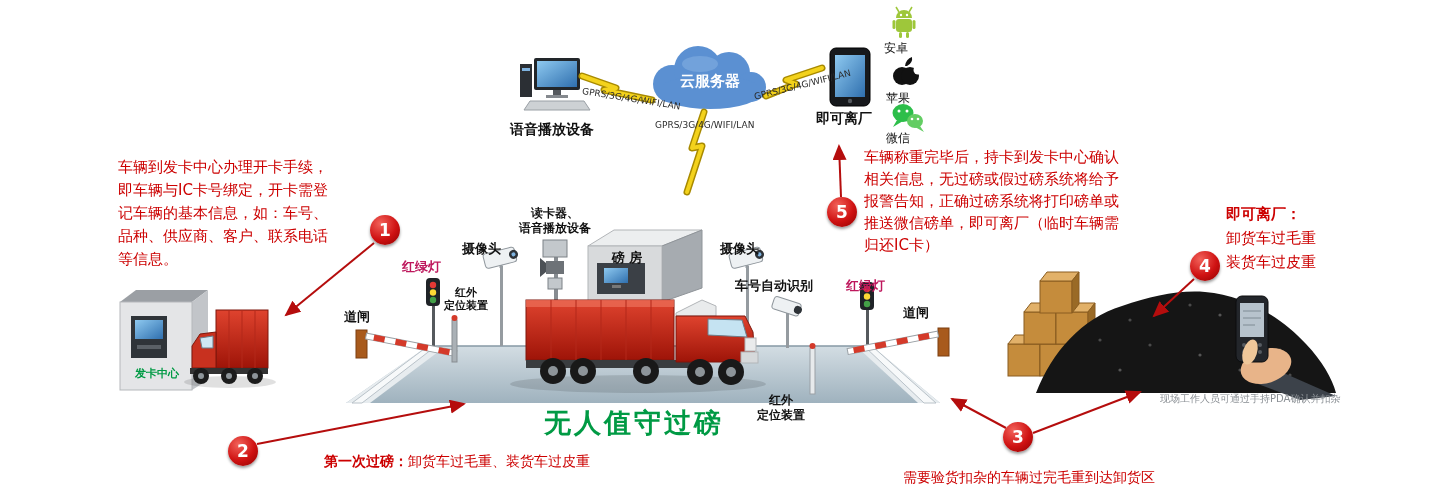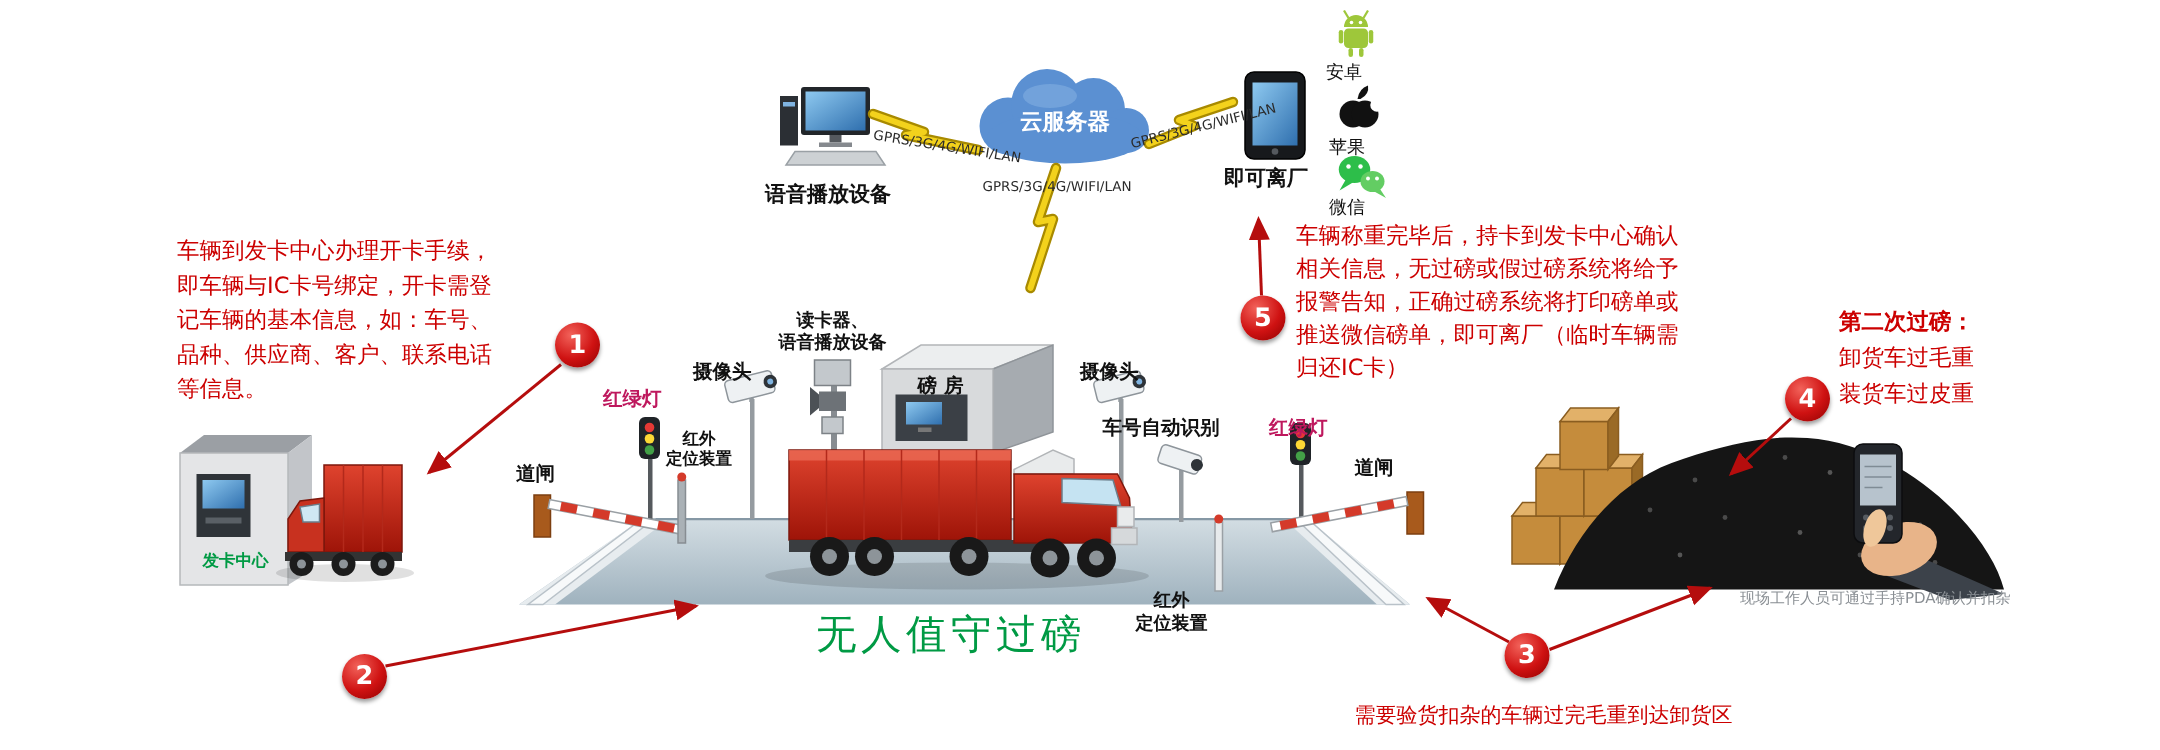--- a/index.html
+++ b/index.html
@@ -8,21 +8,21 @@
   .canvas > svg{position:absolute;left:0;top:0}
   .lbl{position:absolute;color:#111;font-size:13px;font-weight:bold;white-space:pre-line;line-height:16px}
   .lbl.center{text-align:center}
   .note{position:absolute;color:#cc0000;font-size:15px;line-height:23px}
   .note b{font-weight:bold}
   .small-link{position:absolute;font-size:9px;color:#2b2b2b;white-space:nowrap;transform-origin:left top}
   .badge{position:absolute;width:30px;height:30px;border-radius:50%;
          background:radial-gradient(circle at 35% 28%,#f2625a 0%,#cf1212 55%,#8e0000 100%);
          color:#fff;font-weight:bold;font-size:17px;display:flex;align-items:center;justify-content:center;
          box-shadow:0 2px 3px rgba(0,0,0,.4)}
-  .title-green{position:absolute;color:#009a44;font-weight:normal;font-size:27px;letter-spacing:3px}
+  .title-green{position:absolute;color:#009a44;font-weight:bold;font-size:27px;letter-spacing:3px}
   .green-sm{position:absolute;color:#009a44;font-weight:bold;font-size:11px;text-align:center}
   .gray-cap{position:absolute;color:#8a8f94;font-size:10px}
   .cloud-text{position:absolute;color:#fff;font-weight:bold;font-size:15px;text-align:center}
   .dev-label{position:absolute;color:#111;font-weight:bold;font-size:14px;text-align:center}
   .os-label{position:absolute;color:#111;font-size:12px;text-align:left}
   .maroon{color:#be185d}
 </style>
 </head>
 <body>
 
@@ -354,23 +354,26 @@
 
 <div class="badge" style="left:370px;top:215px">1</div>
 <div class="badge" style="left:228px;top:436px">2</div>
 <div class="badge" style="left:1003px;top:422px">3</div>
 <div class="badge" style="left:1190px;top:251px">4</div>
 <div class="badge" style="left:827px;top:197px">5</div>
 
 <div class="note" style="left:118px;top:156px;width:216px">车辆到发卡中心办理开卡手续，即车辆与IC卡号绑定，开卡需登记车辆的基本信息，如：车号、品种、供应商、客户、联系电话等信息。</div>
 <div class="note" style="left:864px;top:146px;width:262px;line-height:22px">车辆称重完毕后，持卡到发卡中心确认相关信息，无过磅或假过磅系统将给予报警告知，正确过磅系统将打印磅单或推送微信磅单，即可离厂（临时车辆需归还IC卡）</div>
 <div class="note" style="left:1226px;top:202px;width:140px;line-height:24px">
-  <b>第二次过磅：</b>
+  <b>即可离厂：</b>
   <div style="white-space:pre-line">卸货车过毛重
 装货车过皮重</div>
+</div>
+<div class="note" style="left:324px;top:450px;font-size:14px">
+  <b>第一次过磅：</b><span>卸货车过毛重、装货车过皮重</span>
 </div>
 <div class="note" style="left:903px;top:466px;font-size:14px">需要验货扣杂的车辆过完毛重到达卸货区</div>
 
 <div class="lbl center" style="left:505px;top:206px;width:100px;font-size:12px;line-height:15px">读卡器、
 语音播放设备</div>
 <div class="lbl center" style="left:590px;top:250px;width:74px">磅 房</div>
 <div class="lbl" style="left:462px;top:241px">摄像头</div>
 <div class="lbl" style="left:720px;top:241px">摄像头</div>
 <div class="lbl" style="left:735px;top:278px">车号自动识别</div>
 <div class="lbl maroon" style="left:402px;top:259px">红绿灯</div>

